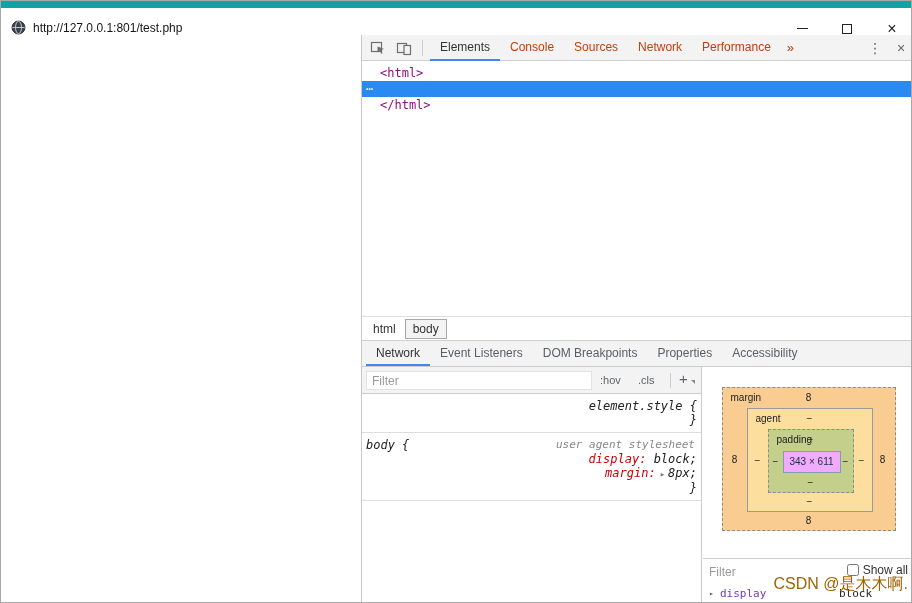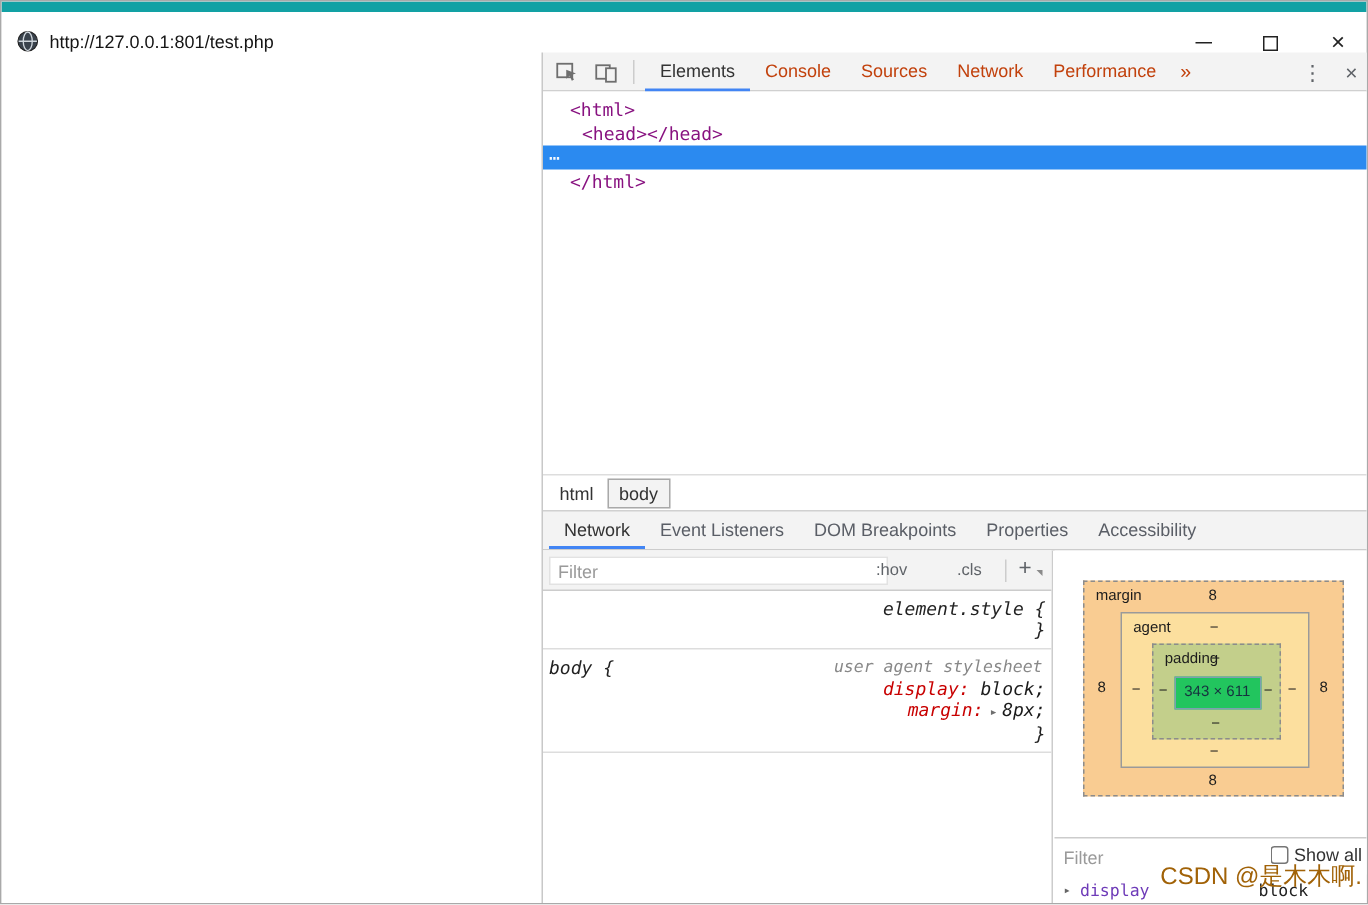--- a/index.html
+++ b/index.html
@@ -49,40 +49,40 @@
                border-top:1px solid #d0d0d0; border-bottom:1px solid #ccc; display:flex; align-items:stretch; padding-left:4px; }
   .side-tab { padding:0 10px; line-height:25px; font-size:12px; color:#5a5e66; white-space:nowrap; cursor:default; }
   .side-tab.sel { color:#333; box-shadow:inset 0 -2px 0 #4285f4; }
   
   .left-col { position:absolute; left:0; top:332px; width:340px; height:237px; background:#fff; border-right:1px solid #ccc; }
   .styles-toolbar { position:relative; height:27px; background:#f3f3f3; border-bottom:1px solid #ccc; }
   .styles-filter { position:absolute; left:4px; top:4px; width:226px; height:19px; border:1px solid #e2e2e2; background:#fff;
                    font-size:12px; padding:0 5px; font-family:"Liberation Sans",sans-serif; color:#333; outline:none; }
   .styles-filter::placeholder, .computed-filter-input::placeholder { color:#9a9a9a; }
   .tb-btn { position:absolute; top:0; line-height:26px; font-size:11px; color:#5f6368; cursor:default; }
-  .tb-hov { left:222px; } .tb-cls { left:276px; }
+  .tb-hov { left:238px; } .tb-cls { left:276px; }
   .tb-vsep { position:absolute; left:308px; top:6px; width:1px; height:15px; background:#ccc; }
   .tb-plus { left:317px; font-size:15px; top:-1px; }
   .tb-plus::after { content:""; position:absolute; right:-7px; bottom:8px; border-left:4px solid transparent; border-top:4px solid #8a8a8a; }
   .rule { padding:5px 4px; border-bottom:1px solid #ddd; font-family:"DejaVu Sans Mono", monospace; font-size:12px;
           font-style:italic; line-height:14px; color:#222;text-align:right; }
   .rule-head { display:flex; justify-content:space-between;gap:31px; }
   .origin { color:#888; font-size:11px; padding-right:2px; white-space:nowrap; }
   .prop-line { padding-left:17px; white-space:nowrap; }
   .prop-name { color:#c80000; }
   .prop-val { color:#1a1a1a; }
   .expand-arrow { color:#6f6f6f; font-size:9px; font-style:normal; margin:0 3px 0 4px; }
   
   .right-col { position:absolute; left:341px; top:332px; width:211px; height:237px; background:#fff; }
   .bm { margin:20px auto 0; width:174px; }
   .bm-ring { position:relative; font-size:10px; color:#1c1c1c; }
   .bm-margin  { width:174px; height:144px; padding:20px 24px; background:#f9cc92; border:1px dashed #8c8c8c; }
   .bm-border  { width:126px; height:104px; padding:20px;      background:#fcdf9e; border:1px solid  #9a9a9a; }
   .bm-padding { width:86px;  height:64px;  padding:21px 14px; background:#c3cf8b; border:1px dashed #8c8c8c; }
-  .bm-content { width:58px; height:22px; line-height:20px; text-align:center; background:#22c55e;
+  .bm-content { width:58px; height:22px; line-height:20px; text-align:center; background:#f0abfc;
                 border:1px solid #7d9fb0; font-size:10px; color:#16313f; }
   .bm-label { position:absolute; top:4px; left:8px; }
   .bm-top    { position:absolute; top:4px;    left:0; width:100%; text-align:center; }
   .bm-bottom { position:absolute; bottom:4px; left:0; width:100%; text-align:center; }
   .bm-left, .bm-right { position:absolute; top:50%; transform:translateY(-50%); text-align:center; }
   .bm-margin  > .bm-left { left:0; width:24px; } .bm-margin  > .bm-right { right:0; width:24px; }
   .bm-border  > .bm-left { left:0; width:20px; } .bm-border  > .bm-right { right:0; width:20px; }
   .bm-padding > .bm-left { left:0; width:14px; } .bm-padding > .bm-right { right:0; width:14px; }
   
   .computed-filter { position:absolute; left:0; top:191px; width:100%; height:25px; border-top:1px solid #ccc; background:#fff; }
@@ -145,21 +145,20 @@
       <span class="dt-tab">Sources</span>
       <span class="dt-tab">Network</span>
       <span class="dt-tab">Performance</span>
       <span class="dt-tab dt-overflow">»</span>
       <span class="dt-menu">⋮</span>
       <span class="dt-close">×</span>
     </div>
 
     <div class="dom-tree">
       <div class="dom-line indent1">&lt;html&gt;</div>
-      <div class="dom-line indent2">&lt;head&gt;&lt;/head&gt;</div>
       <div class="dom-line selected">
         <span class="node-dots">⋯</span><span>&lt;body&gt;&lt;/body&gt;</span><span class="node-hint">== $0</span>
       </div>
       <div class="dom-line indent1">&lt;/html&gt;</div>
     </div>
 
     <div class="crumbs">
       <span class="crumb">html</span>
       <span class="crumb crumb-sel">body</span>
     </div>

